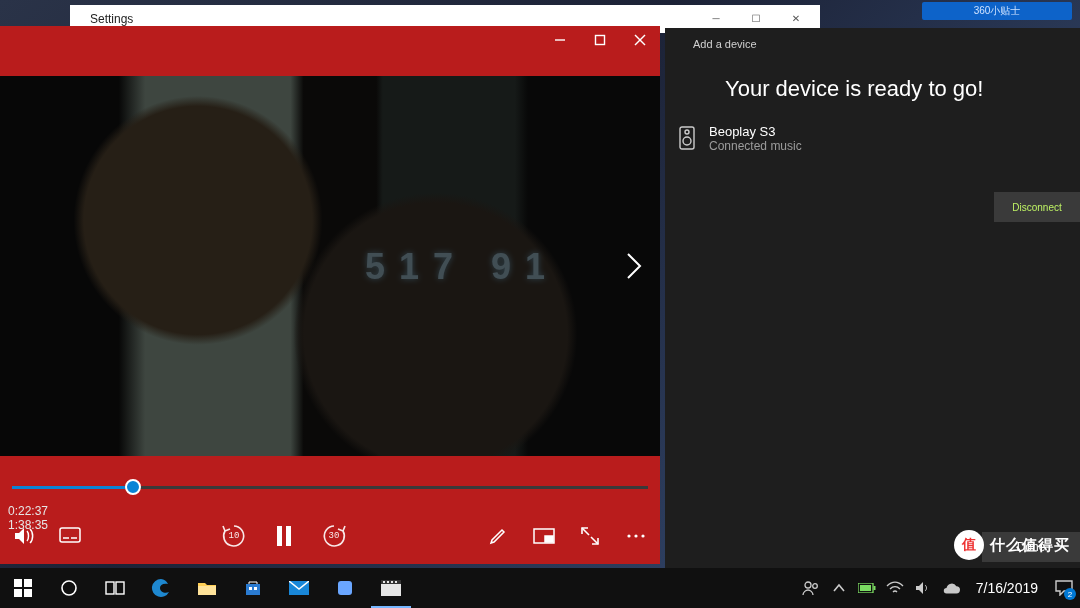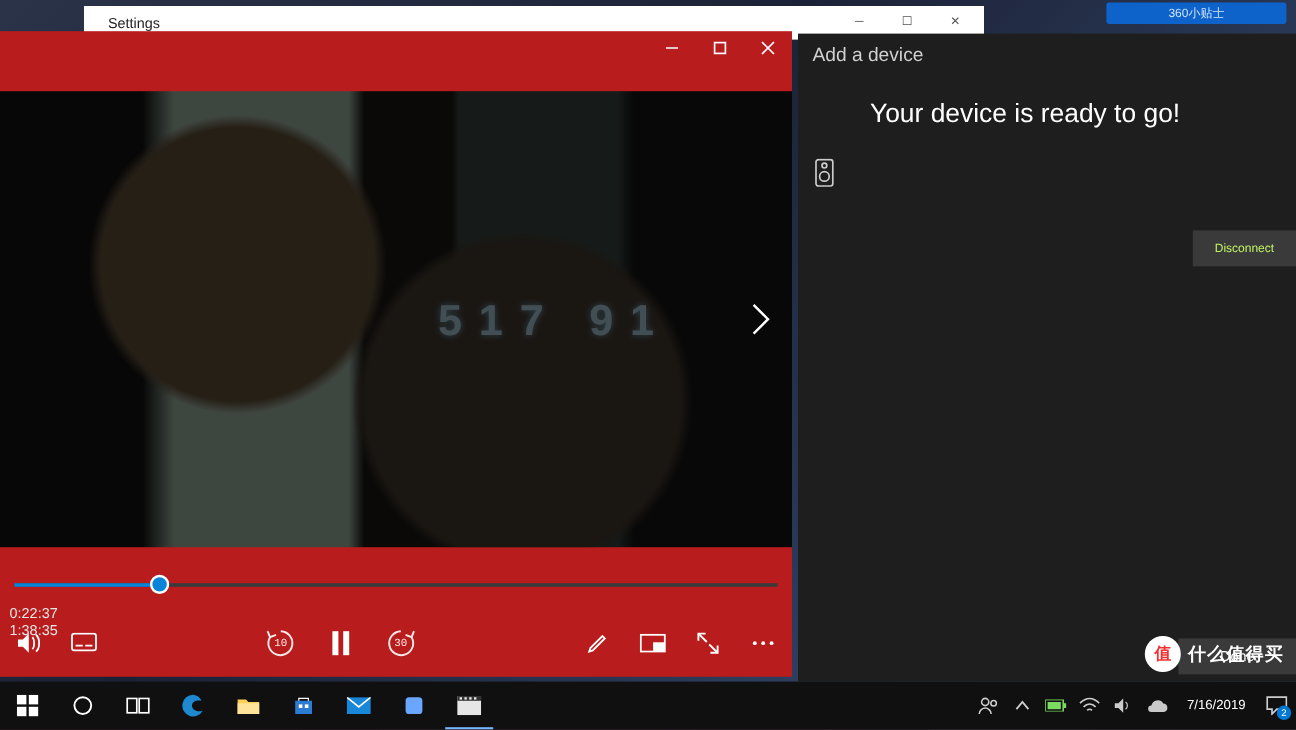--- a/index.html
+++ b/index.html
@@ -11,21 +11,21 @@
   
   .settings-window { position:absolute; left:70px; top:5px; width:750px; height:28px; background:#fff; display:flex; align-items:center; padding:0 20px; font-size:12px; color:#222; }
   .settings-ctrls { position:absolute; right:4px; top:0; display:flex; }
   .settings-ctrls div { width:40px; height:26px; display:flex; align-items:center; justify-content:center; color:#555; font-size:10px; }
 
   
   .bg-appchip { position:absolute; left:922px; top:2px; width:150px; height:18px; background:#0d63c9; color:#cfe3ff; font-size:10px; display:flex; align-items:center; justify-content:center; border-radius:2px; }
 
   
   .side-panel { position:absolute; left:665px; top:28px; width:415px; height:540px; background:#1e1e1e; color:#e6e6e6; }
-  .sp-title { padding:10px 12px; font-size:16px; color:#d0d0d0; }
+  .sp-title { padding:10px 28px; font-size:11px; color:#d0d0d0; }
   .sp-head  { padding:16px 12px 18px; font-size:22px; font-weight:300; color:#fff;margin-left:48px; }
   .sp-device { display:flex; align-items:flex-start; padding:4px 12px; gap:12px; }
   .sp-device .icn { width:20px; height:28px; display:flex; align-items:center; justify-content:center; }
   .sp-device .name { font-size:13px; color:#fff; }
   .sp-device .sub  { font-size:12px; color:#9c9c9c; }
   .sp-disconnect { position:absolute; right:0; top:164px; width:86px; height:30px; background:#3a3a3a; color:#bef264; font-size:10px; display:flex; align-items:center; justify-content:center; }
   .sp-done { position:absolute; right:0; bottom:6px; width:98px; height:30px; background:#3a3a3a; color:#fff; font-size:12px; display:flex; align-items:center; justify-content:center; }
 
   
   .player { position:absolute; left:0; top:26px; width:660px; height:538px; background:#b91c1c; color:#fff; }
@@ -56,21 +56,21 @@
   .skip svg { position:absolute; }
   .skip span { font-size:9px; position:relative; z-index:2;font-family:Liberation Mono, monospace; }
 
   
   .taskbar { position:absolute; left:0; right:0; bottom:0; height:40px; background:#101010; display:flex; align-items:center; color:#fff; }
   .taskbar .tb-left { display:flex; align-items:center; height:100%; }
   .taskbar .tb-item { width:46px; height:40px; display:flex; align-items:center; justify-content:center; }
   .taskbar .tb-item.active::after{content:""; position:absolute; bottom:0; width:40px; height:2px; background:#77b7ff;}
   .tb-right { margin-left:auto; display:flex; align-items:center; height:100%; gap:10px; padding-right:6px; }
   .tray-icn { width:18px; height:18px; display:flex; align-items:center; justify-content:center; }
-  .clock { font-size:11px; line-height:12px; text-align:left; padding:0 6px; }
+  .clock { font-size:14px; line-height:12px; text-align:left; padding:0 6px; }
   .notif { width:20px; height:20px; display:flex; align-items:center; justify-content:center; position:relative; }
   .notif .badge{ position:absolute; right:-2px; bottom:-2px; background:#0078d4; color:#fff; font-size:8px; width:12px; height:12px; border-radius:50%; display:flex; align-items:center; justify-content:center;}
 
   
   .watermark { position:absolute; right:10px; bottom:48px; display:flex; align-items:center; gap:6px; color:#fff; }
   .wm-circle { width:30px; height:30px; border-radius:50%; background:#fff; color:#e33; display:flex; align-items:center; justify-content:center; font-weight:700; font-size:14px; }
   .wm-text { font-size:15px; font-weight:700; letter-spacing:1px; }
   svg { display:block; }
 </style>
 </head>
@@ -93,20 +93,24 @@
   <div class="sp-title">Add a device</div>
   <div class="sp-head">Your device is ready to go!</div>
   <div class="sp-device">
     <div class="icn">
       <svg width="16" height="24" viewBox="0 0 16 24" stroke="#cccccc" fill="none" stroke-width="1.4">
         <rect x="1" y="1" width="14" height="22" rx="2"></rect>
         <circle cx="8" cy="6" r="2"></circle>
           <circle cx="8" cy="15" r="4"></circle>
       </svg>
     </div>
+    <div>
+      <div class="name">Beoplay S3</div>
+      <div class="sub">Connected music</div>
+    </div>
   </div>
   <div class="sp-disconnect">Disconnect</div>
   <div class="sp-done">Done</div>
 </div>
 
 <div class="player">
   <div class="titlebar">
     <div class="tb-btn">
         <svg width="12" height="12">
           <line x1="1" y1="6" x2="11" y2="6" stroke="#fff" stroke-width="1.4"></line>

